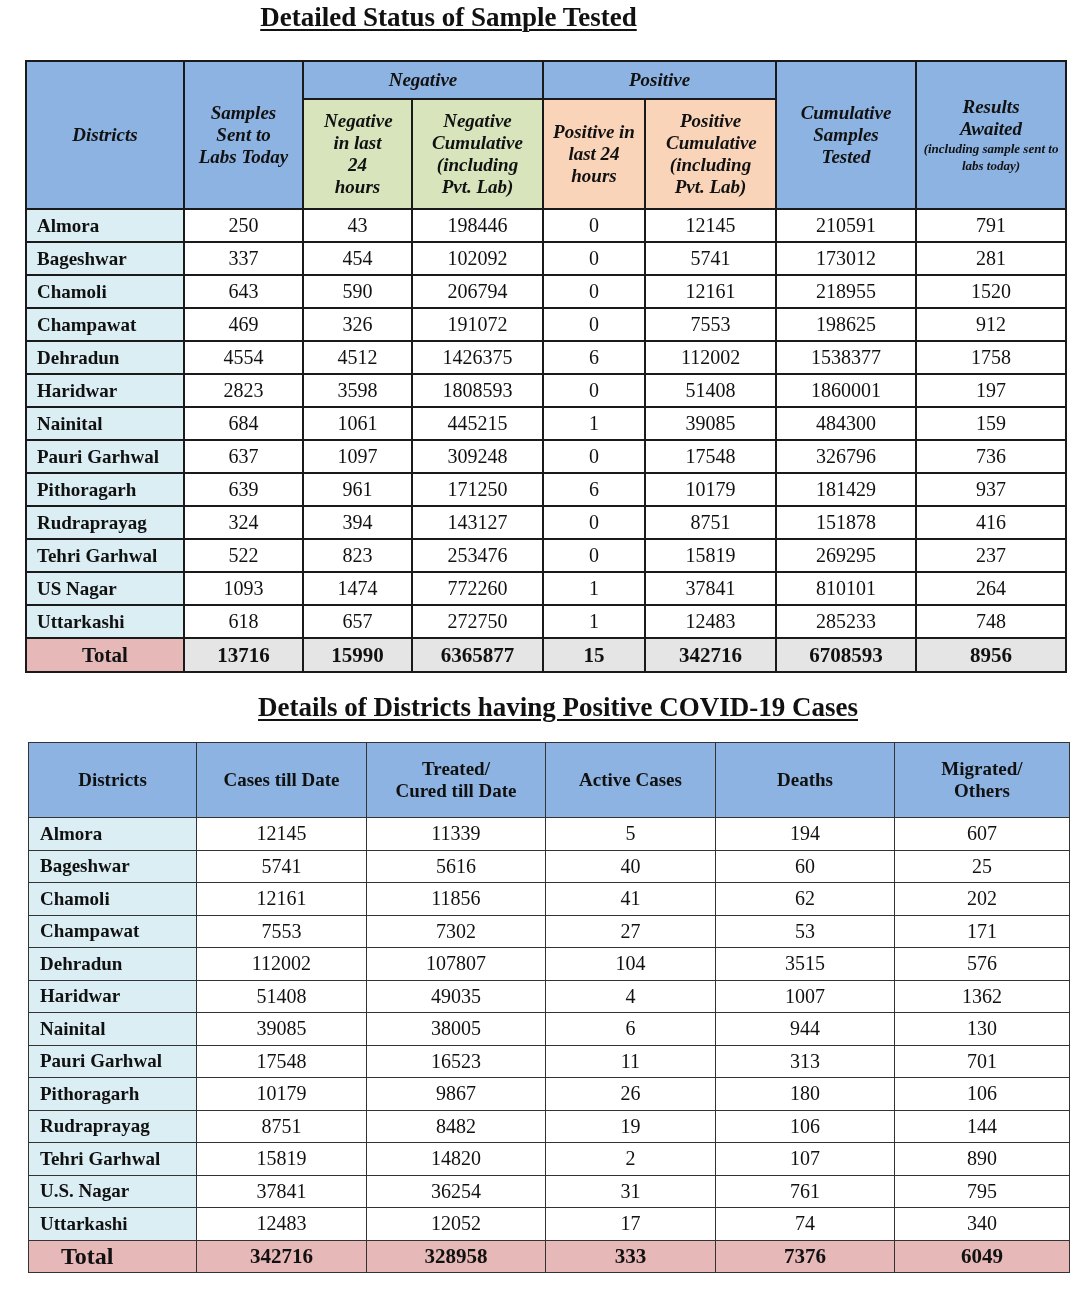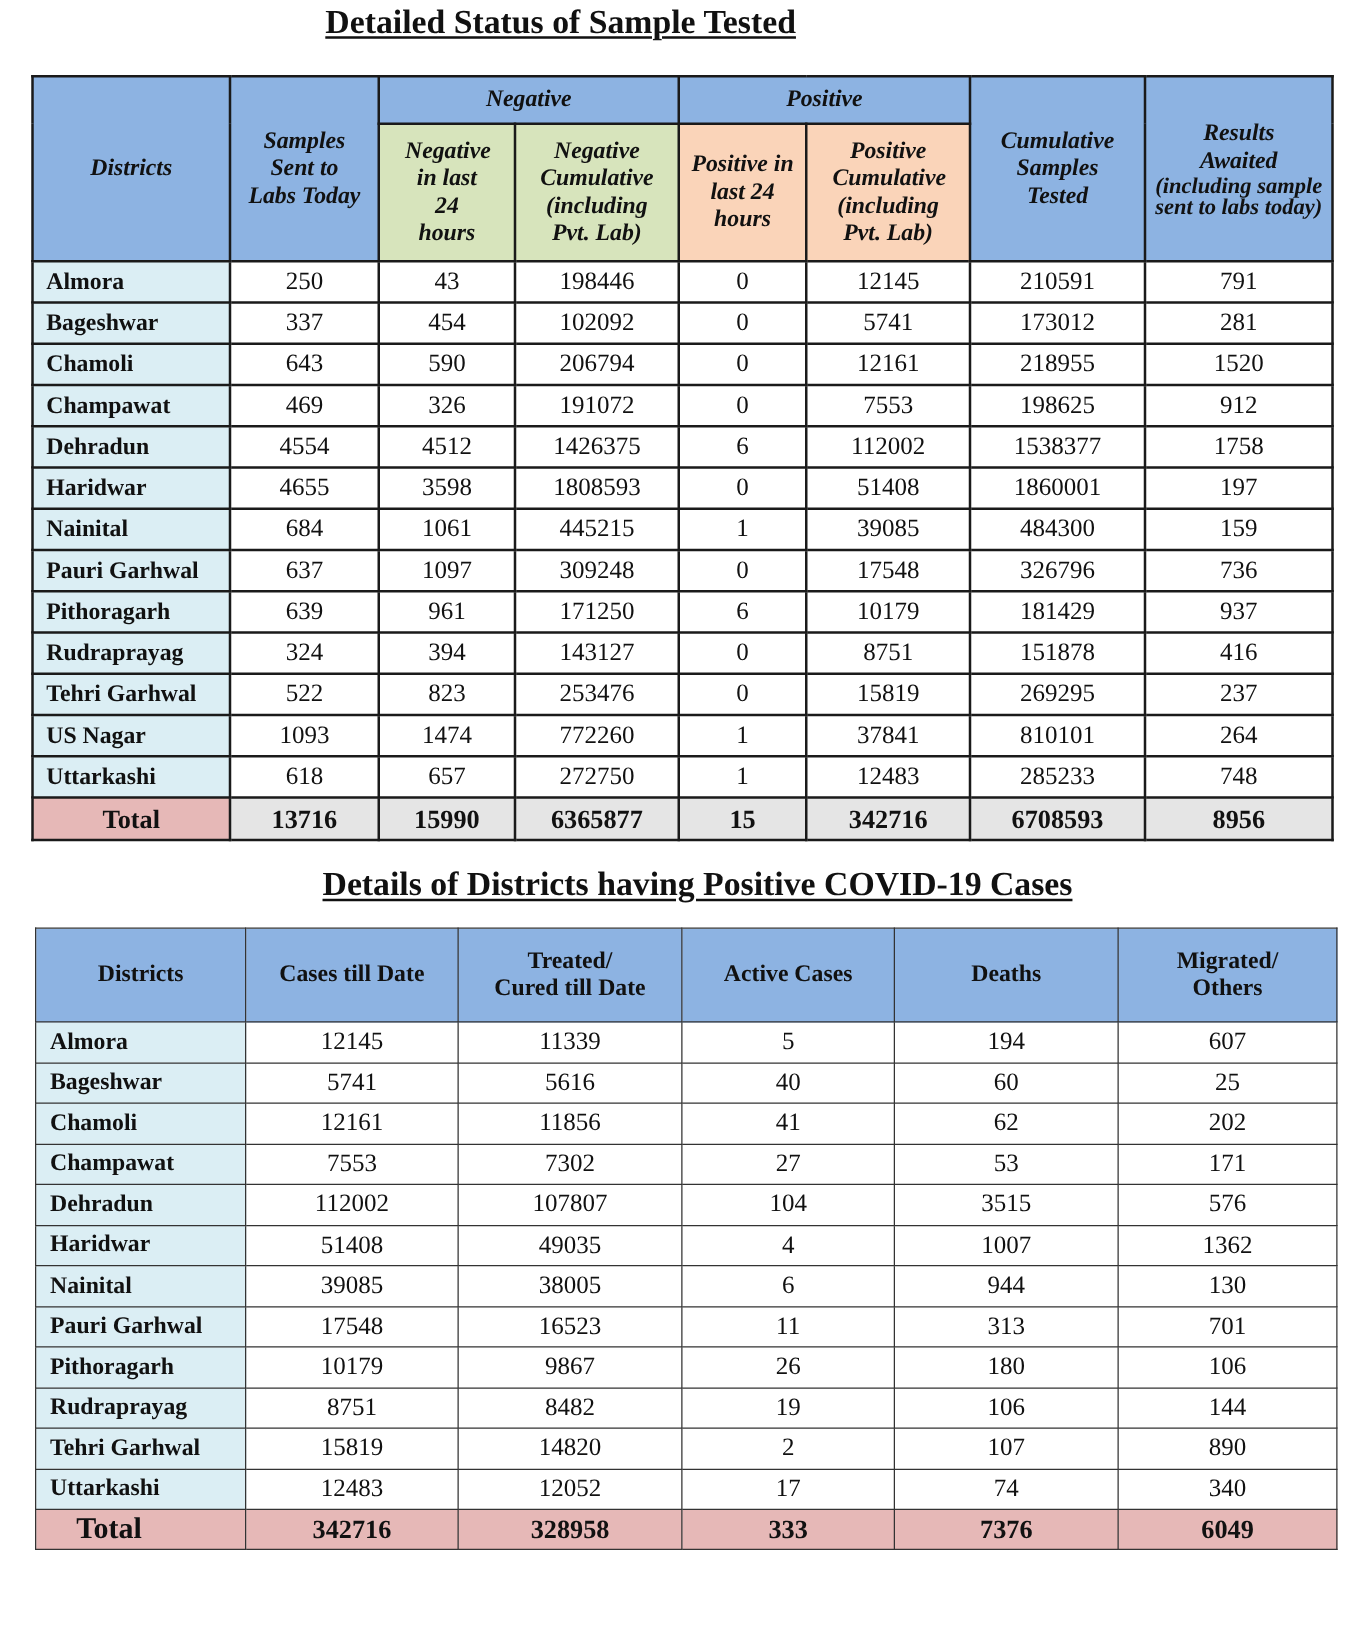--- a/index.html
+++ b/index.html
@@ -6,21 +6,21 @@
   body { width: 1080px; height: 1311px; position: relative; font-family: "Liberation Serif", serif; color: #111; overflow: hidden; }
   .title1 { position: absolute; left: 0; top: 2px; width: 897px; text-align: center; font-size: 27px; font-weight: bold; }
   .title1 span, .title2 span { text-decoration: underline; text-decoration-thickness: 2px; text-underline-offset: 3px; }
   .title2 { position: absolute; left: 0; top: 692px; width: 1116px; text-align: center; font-size: 27px; font-weight: bold; }
   table { border-collapse: collapse; position: absolute; table-layout: fixed; }
   td, th { border: 2px solid #1a1a1a; text-align: center; vertical-align: middle; padding: 0; }
   #t1 { left: 25px; top: 60px; width: 1040px; }
   #t1 th { background: #8db3e2; font-weight: bold; font-size: 19px; line-height: 22px; font-style: italic; }
   #t1 th.neg { background: #d7e4bc; }
   #t1 th.pos { background: #fad4b9; }
-  #t1 th .small { font-size: 18px; line-height: 17px; display: block; }
+  #t1 th .small { font-size: 13px; line-height: 17px; display: block; }
   #t1 td { font-size: 20px; height: 31px; }
   #t1 td.dist { background: #dbeef4; text-align: left; padding-left: 10px; font-weight: bold; font-size: 19px; }
   #t1 tr.total td { background: #e5e5e5; font-weight: bold; font-size: 21px; height: 32px; }
   #t1 tr.total td.dist { text-align: center; padding-left: 0; background: #e6b8b7; }
   #t2 { left: 28px; top: 742px; width: 1041px; }
   #t2 th { background: #8db3e2; font-weight: bold; font-size: 19px; line-height: 22px; height: 74px; border: 1.5px solid #333; }
   #t2 td { font-size: 20px; height: 31.5px; border: 1.5px solid #333; }
   #t2 td.dist { background: #dbeef4; text-align: left; padding-left: 11px; font-weight: bold; font-size: 19px; }
   #t2 tr.total td { background: #e6b8b7; font-weight: bold; font-size: 21px; height: 31px; }
   #t2 tr.total td.dist { font-size: 24px; padding-left: 32px; background: #e6b8b7; }
@@ -106,21 +106,21 @@
         <td>4554</td>
         <td>4512</td>
         <td>1426375</td>
         <td>6</td>
         <td>112002</td>
         <td>1538377</td>
         <td>1758</td>
       </tr>
       <tr>
         <td class="dist">Haridwar</td>
-        <td>4655</td>
+        <td>2823</td>
         <td>3598</td>
         <td>1808593</td>
         <td>0</td>
         <td>51408</td>
         <td>1860001</td>
         <td>197</td>
       </tr>
       <tr>
         <td class="dist">Nainital</td>
         <td>684</td>
@@ -314,20 +314,28 @@
       </tr>
       <tr>
         <td class="dist">Tehri Garhwal</td>
         <td>15819</td>
         <td>14820</td>
         <td>2</td>
         <td>107</td>
         <td>890</td>
       </tr>
       <tr>
+        <td class="dist">U.S. Nagar</td>
+        <td>37841</td>
+        <td>36254</td>
+        <td>31</td>
+        <td>761</td>
+        <td>795</td>
+      </tr>
+      <tr>
         <td class="dist">Uttarkashi</td>
         <td>12483</td>
         <td>12052</td>
         <td>17</td>
         <td>74</td>
         <td>340</td>
       </tr>
       <tr class="total">
         <td class="dist">Total</td>
         <td>342716</td>

